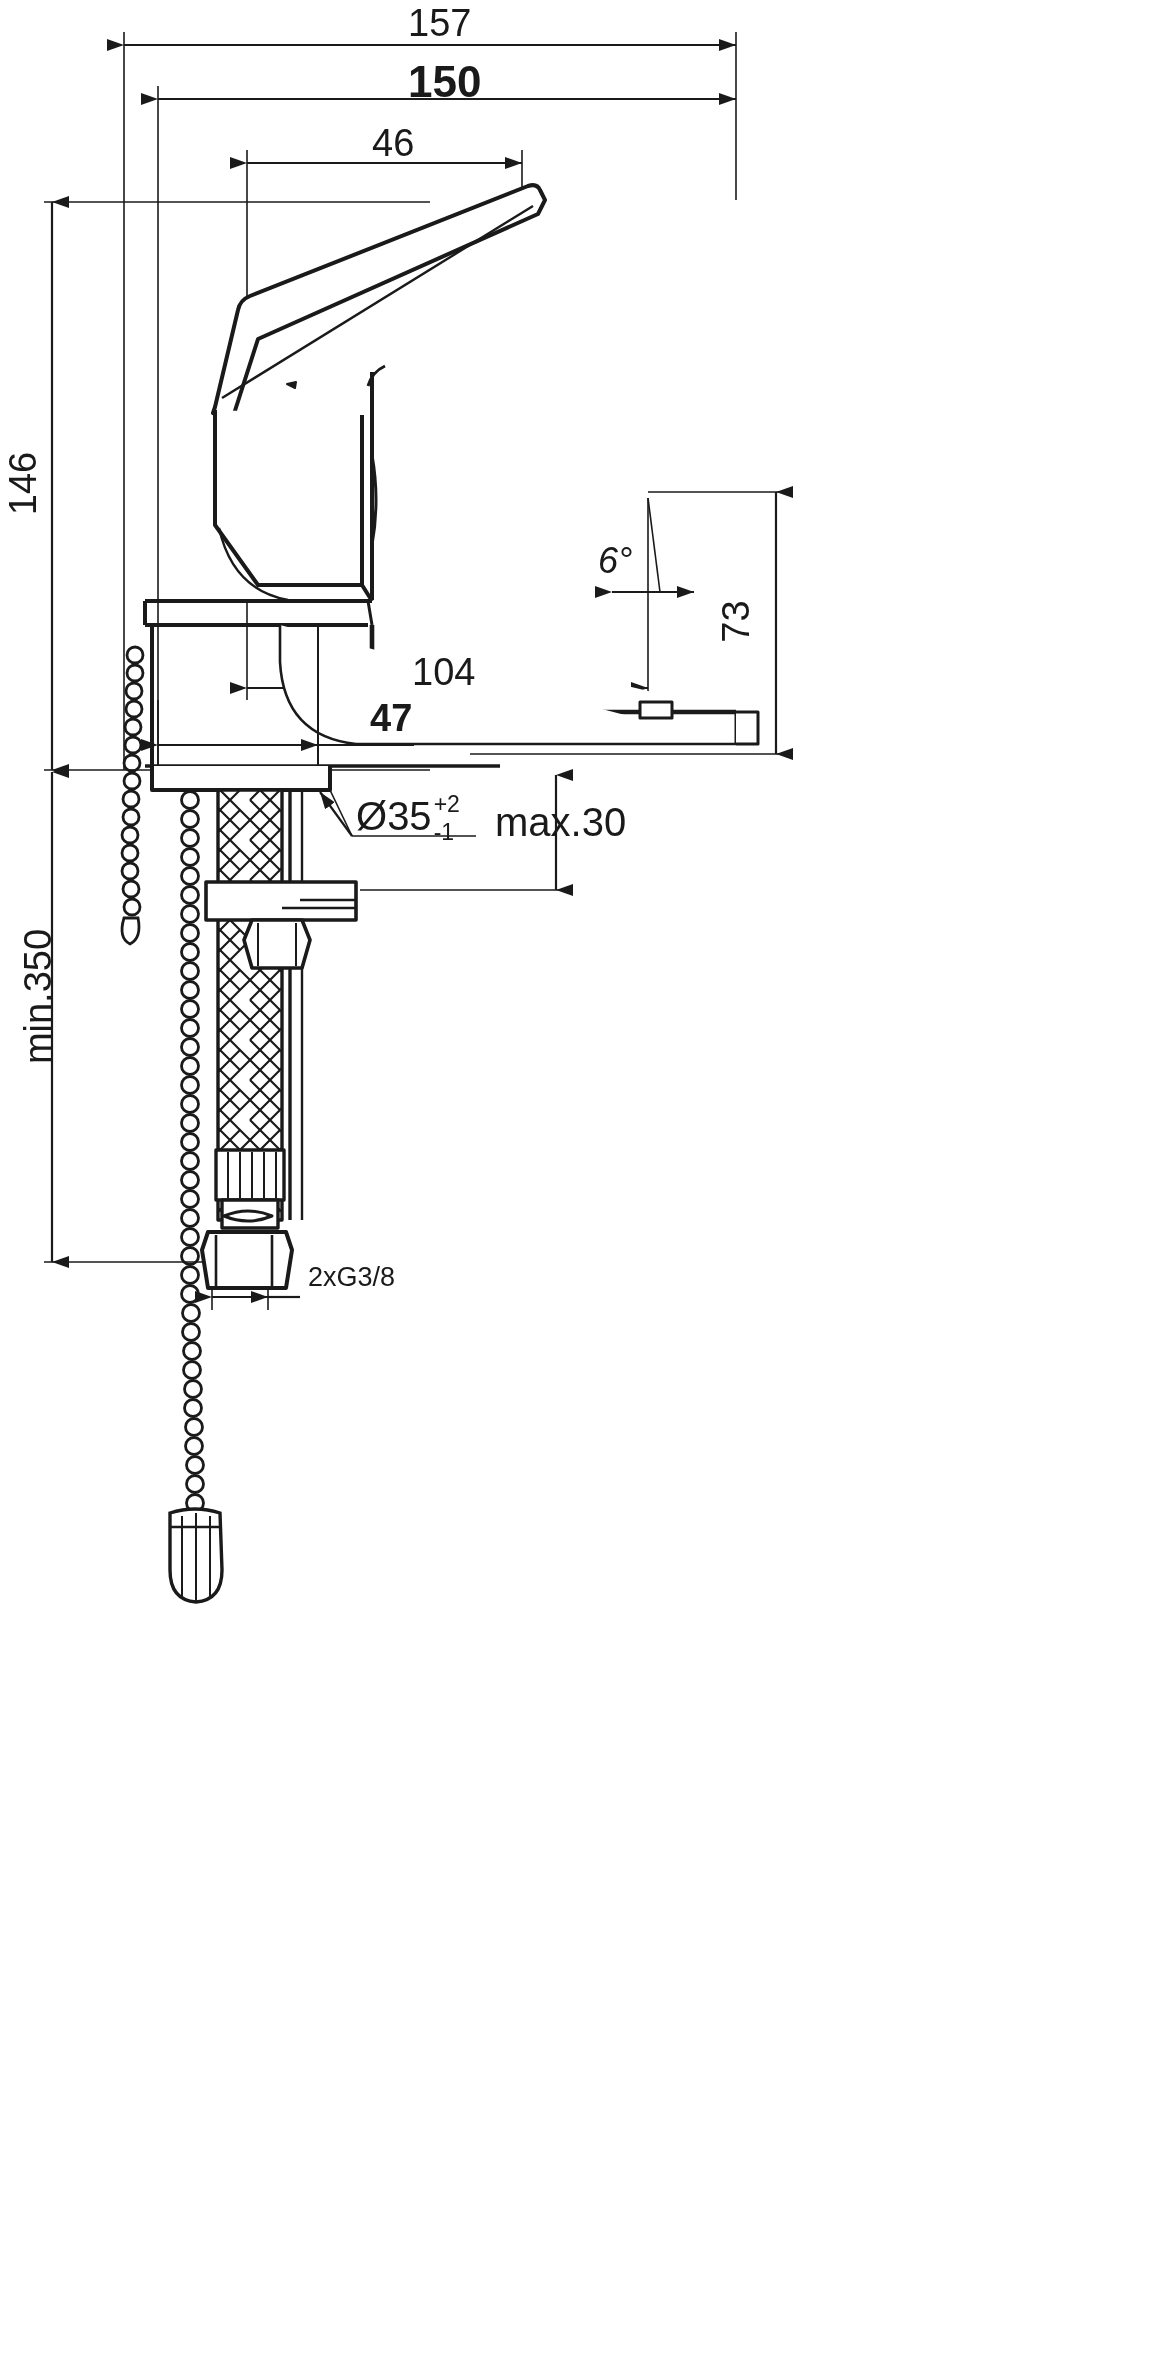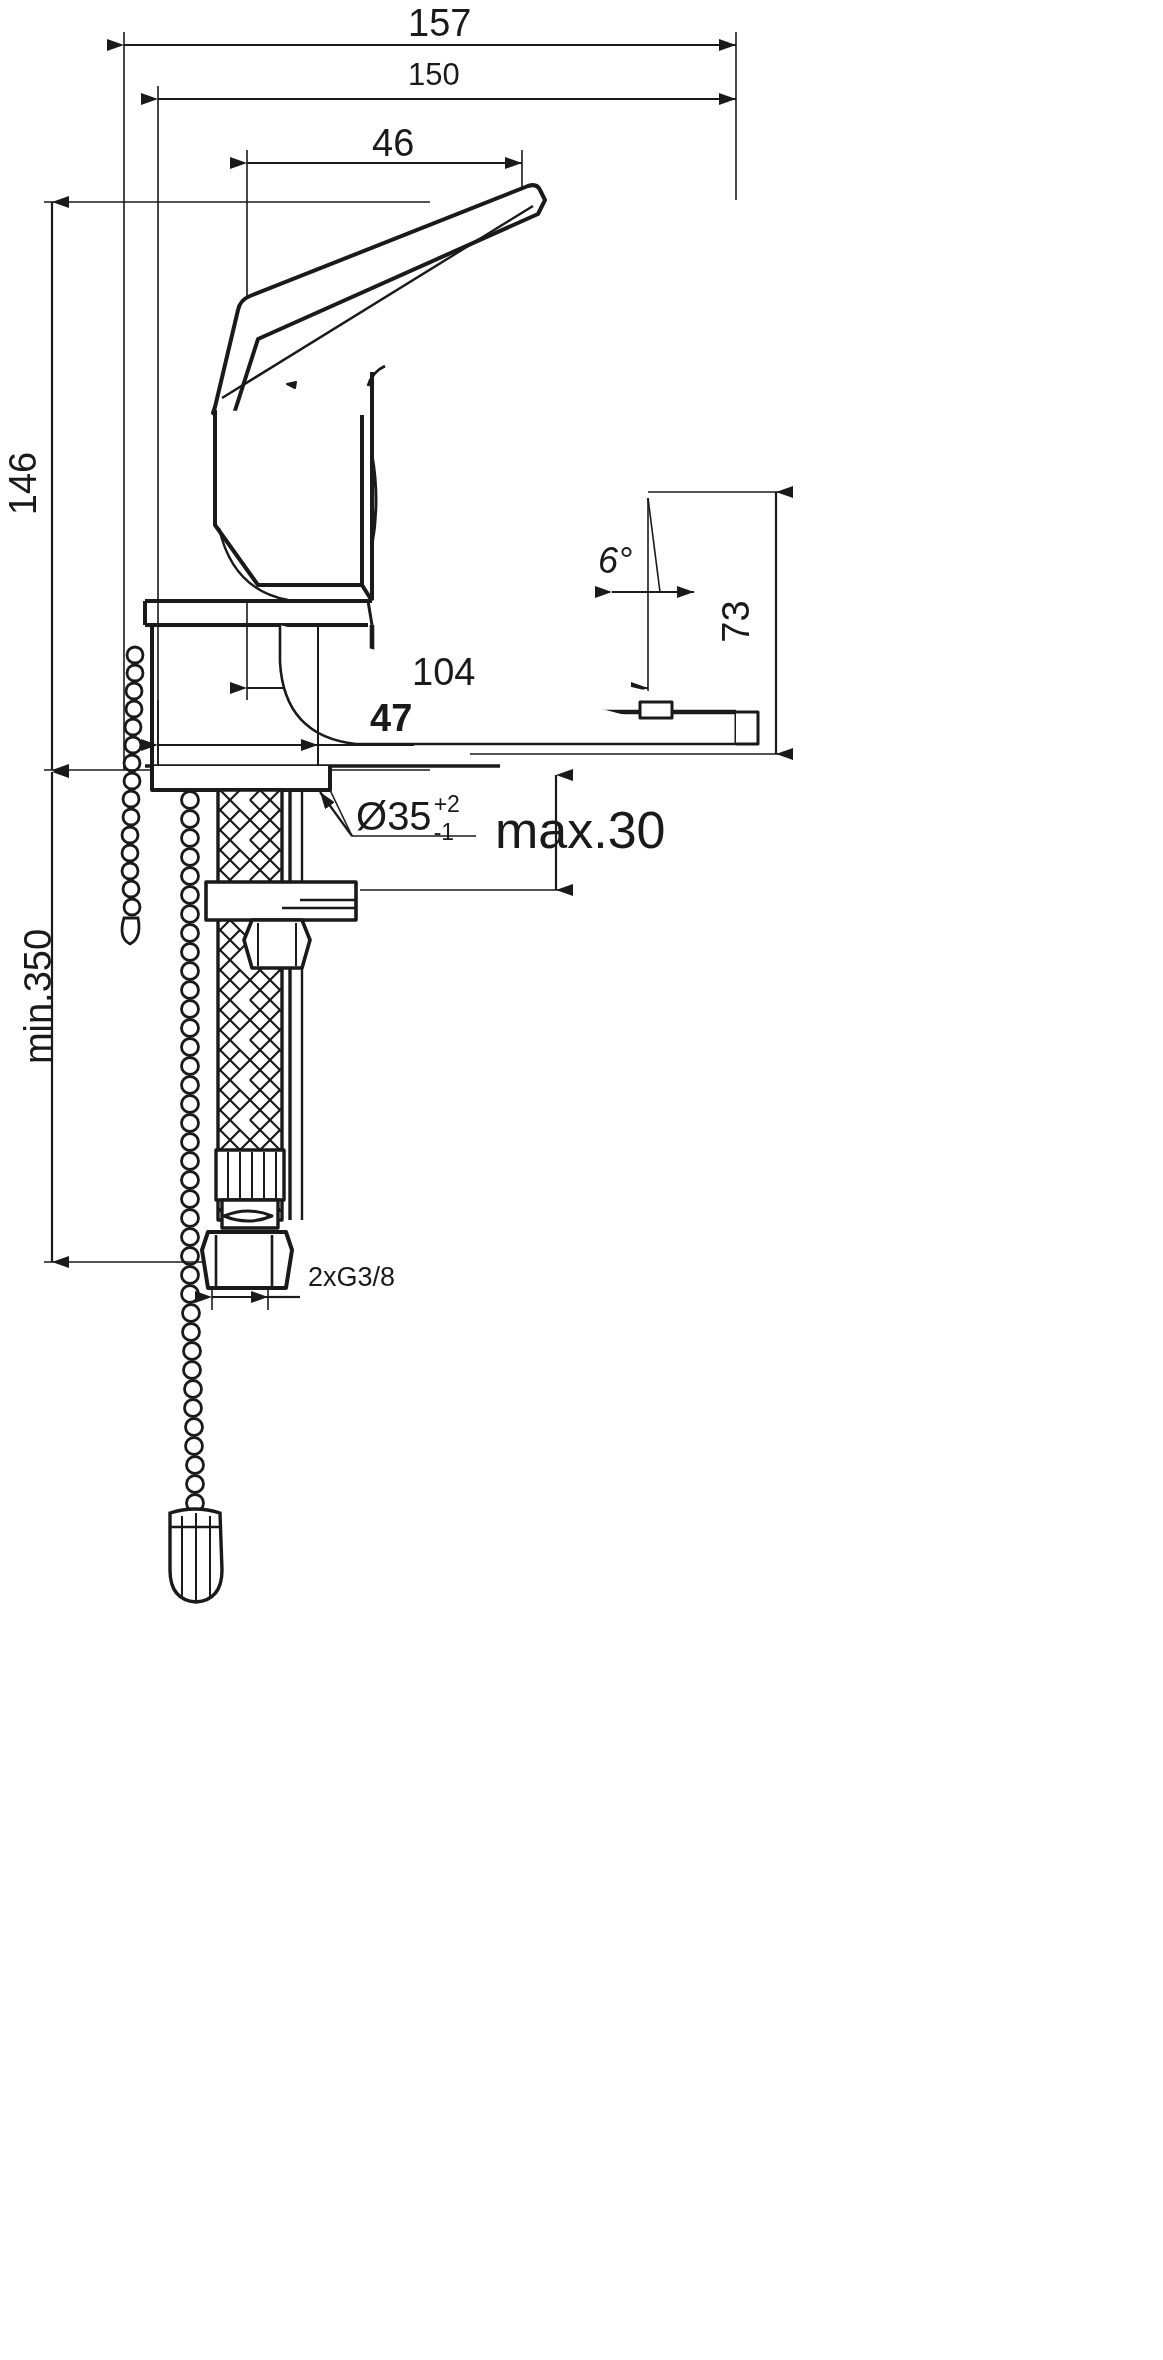--- a/index.html
+++ b/index.html
@@ -240,21 +240,21 @@
         <line x1="196" y1="1513" x2="196" y2="1601" stroke-width="2"></line>
         <line x1="210" y1="1516" x2="210" y2="1596" stroke-width="2"></line>
         <path d="M170,1527 L221,1527" stroke-width="2.4"></path>
       </g>
 
     </g>
   </svg>
 
   <div class="lbl" style="left:408px; top:2px; font-size:38px;">157</div>
 
-  <div class="lbl" style="left:408px; top:57px; font-size:31px;">150</div>
+  <div class="lbl" style="left:408px; top:57px; font-size:44px;font-weight:bold;">150</div>
 
   <div class="lbl" style="left:372px; top:122px; font-size:38px;">46</div>
 
   <div class="lbl" style="left:-17px; top:462px; width:80px; text-align:center; font-size:38px; transform:rotate(-90deg); transform-origin:center;">146</div>
 
   <div class="lbl" style="left:-62px; top:975px; width:200px; text-align:center; font-size:38px; transform:rotate(-90deg); transform-origin:center;">min.350</div>
 
   <div class="lbl" style="left:696px; top:600px; width:80px; text-align:center; font-size:38px; transform:rotate(-90deg); transform-origin:center;">73</div>
 
   <div class="lbl" style="left:412px; top:651px; font-size:38px;">104</div>
@@ -265,17 +265,17 @@
 
   <div class="lbl" style="left:356px; top:794px; font-size:40px; display:flex; align-items:flex-start;">
     <span>Ø</span>
     <span>35</span>
     <span style="display:inline-flex; flex-direction:column; font-size:23px; line-height:1.05; margin-left:2px; margin-top:-2px;">
       <span>+2</span>
       <span style="margin-top:4px;">-1</span>
     </span>
   </div>
 
-  <div class="lbl" style="left:495px; top:800px; font-size:52px;">max.30</div>
+  <div class="lbl" style="left:495px; top:800px; font-size:40px;">max.30</div>
 
   <div class="lbl" style="left:308px; top:1262px; font-size:27px;">2xG3/8</div>
 
 </div>
 
 </body></html>

